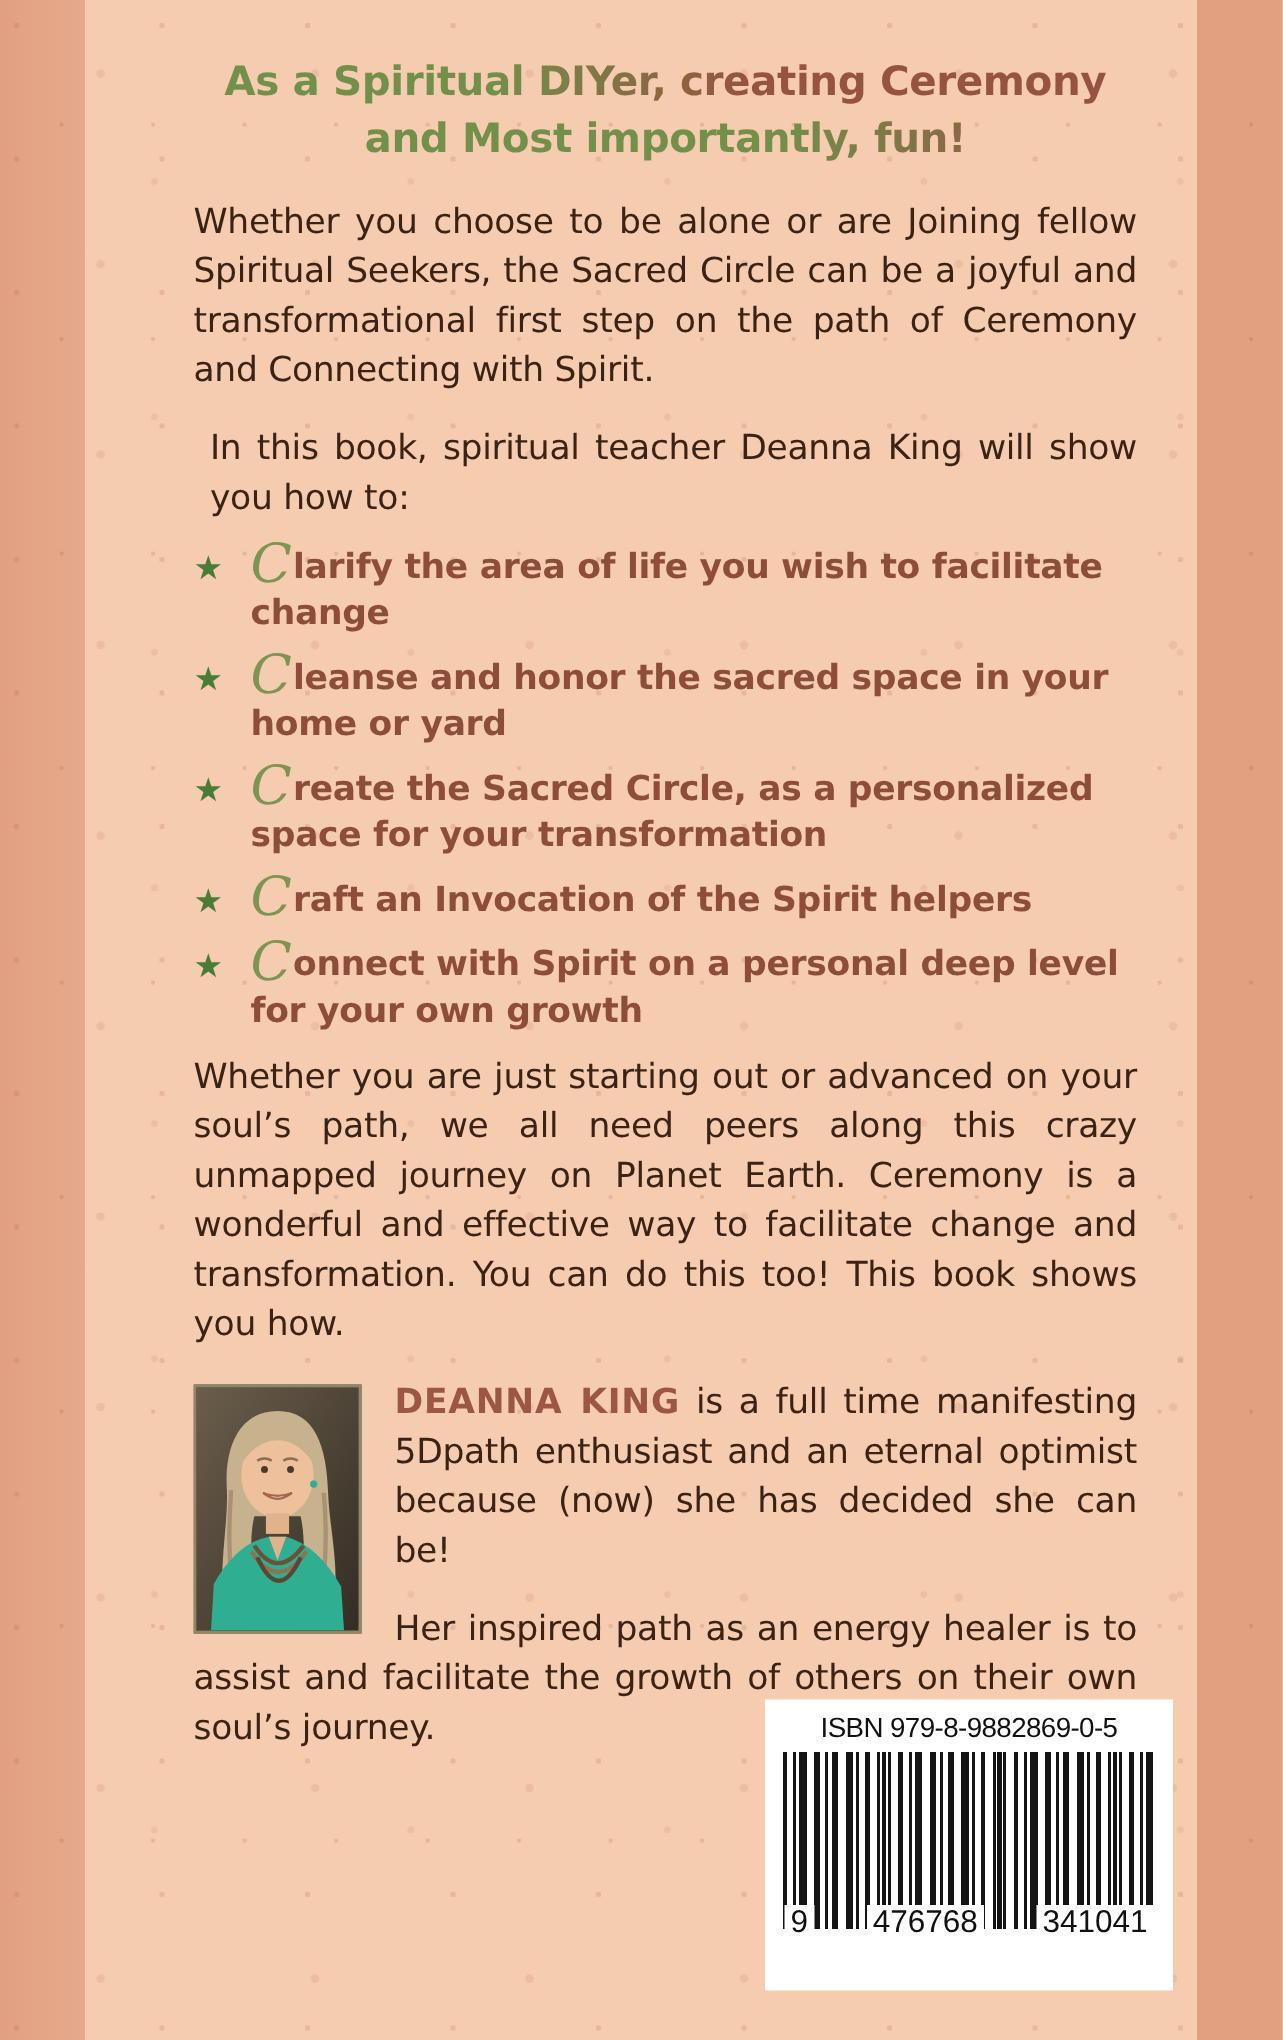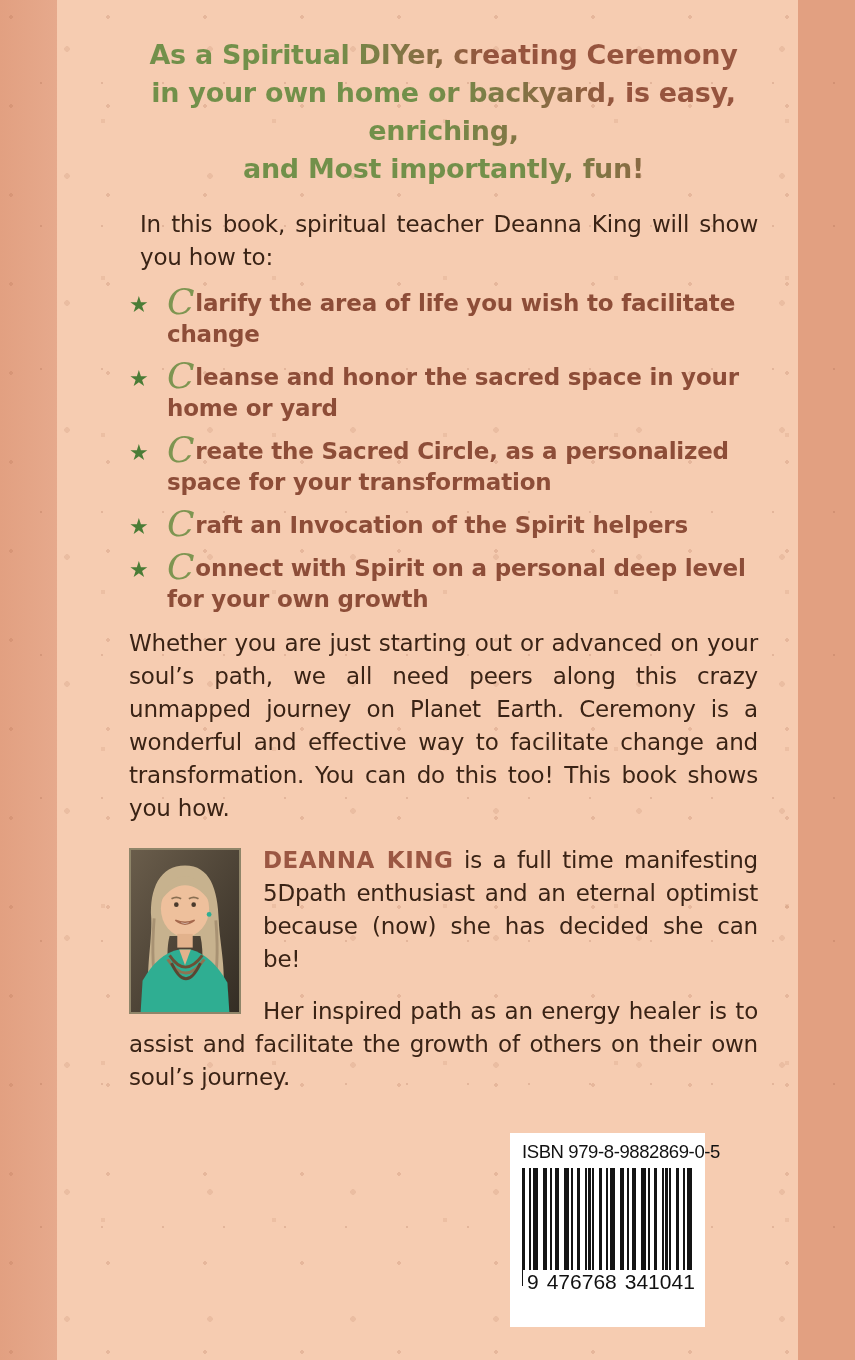--- a/index.html
+++ b/index.html
@@ -67,21 +67,21 @@
     -webkit-background-clip:text;background-clip:text;-webkit-text-fill-color:transparent;color:#6e8c46;
   }
   .website{
     position:absolute;left:96px;top:138px;width:285px;text-align:center;
     font-weight:bold;font-size:30px;color:#6e5b41;letter-spacing:-.5px;
   }
   .website span{display:inline-block;border-bottom:3px solid #6e5b41;padding:0 5px 4px 5px;}
 
   
   .barcode{
-    position:absolute;left:510px;top:18px;width:195px;height:194px;background:#ffffff;
+    position:absolute;left:510px;top:18px;width:272px;height:194px;background:#ffffff;
     box-sizing:border-box;padding:8px 12px 0 12px;text-align:center;
   }
   .isbn-label{font-family:"Liberation Sans","DejaVu Sans",sans-serif;font-size:18.5px;color:#111;letter-spacing:-.4px;white-space:nowrap;}
   .bars{
     height:118px;margin-top:5px;background-color:#fff;
     background-image:
       repeating-linear-gradient(90deg,#141414 0 2px,transparent 2px 7px),
       repeating-linear-gradient(90deg,#141414 0 3px,transparent 3px 11px);
   }
   .digits{
@@ -92,24 +92,24 @@
   .digits b{font-weight:normal;background:#fff;padding:0 4px;}
 </style>
 </head>
 <body>
 
 <div class="cover">
   <div class="content">
 
     <div class="headline">
       <span class="hl hl1">As a Spiritual DIYer, creating Ceremony</span>
-      <span class="hl hl2">in your own home or backyard, is easy, enriching,</span>
       <span class="hl hl3">and Most importantly, fun!</span>
     </div>
 
+    <p class="para">Whether you choose to be alone or are Joining fellow Spiritual Seekers, the Sacred Circle can be a joyful and transformational first step on the path of Ceremony and Connecting with Spirit.</p>
     <p class="para lead-in">In this book, spiritual teacher Deanna King will show you how to:</p>
 
     <ul class="how-list">
       <li>
         <span class="star">★</span><span class="initial">C</span><span>larify the area of life you wish to facilitate change</span>
       </li>
       <li>
         <span class="star">★</span><span class="initial">C</span><span>leanse and honor the sacred space in your home or yard</span>
       </li>
       <li>

